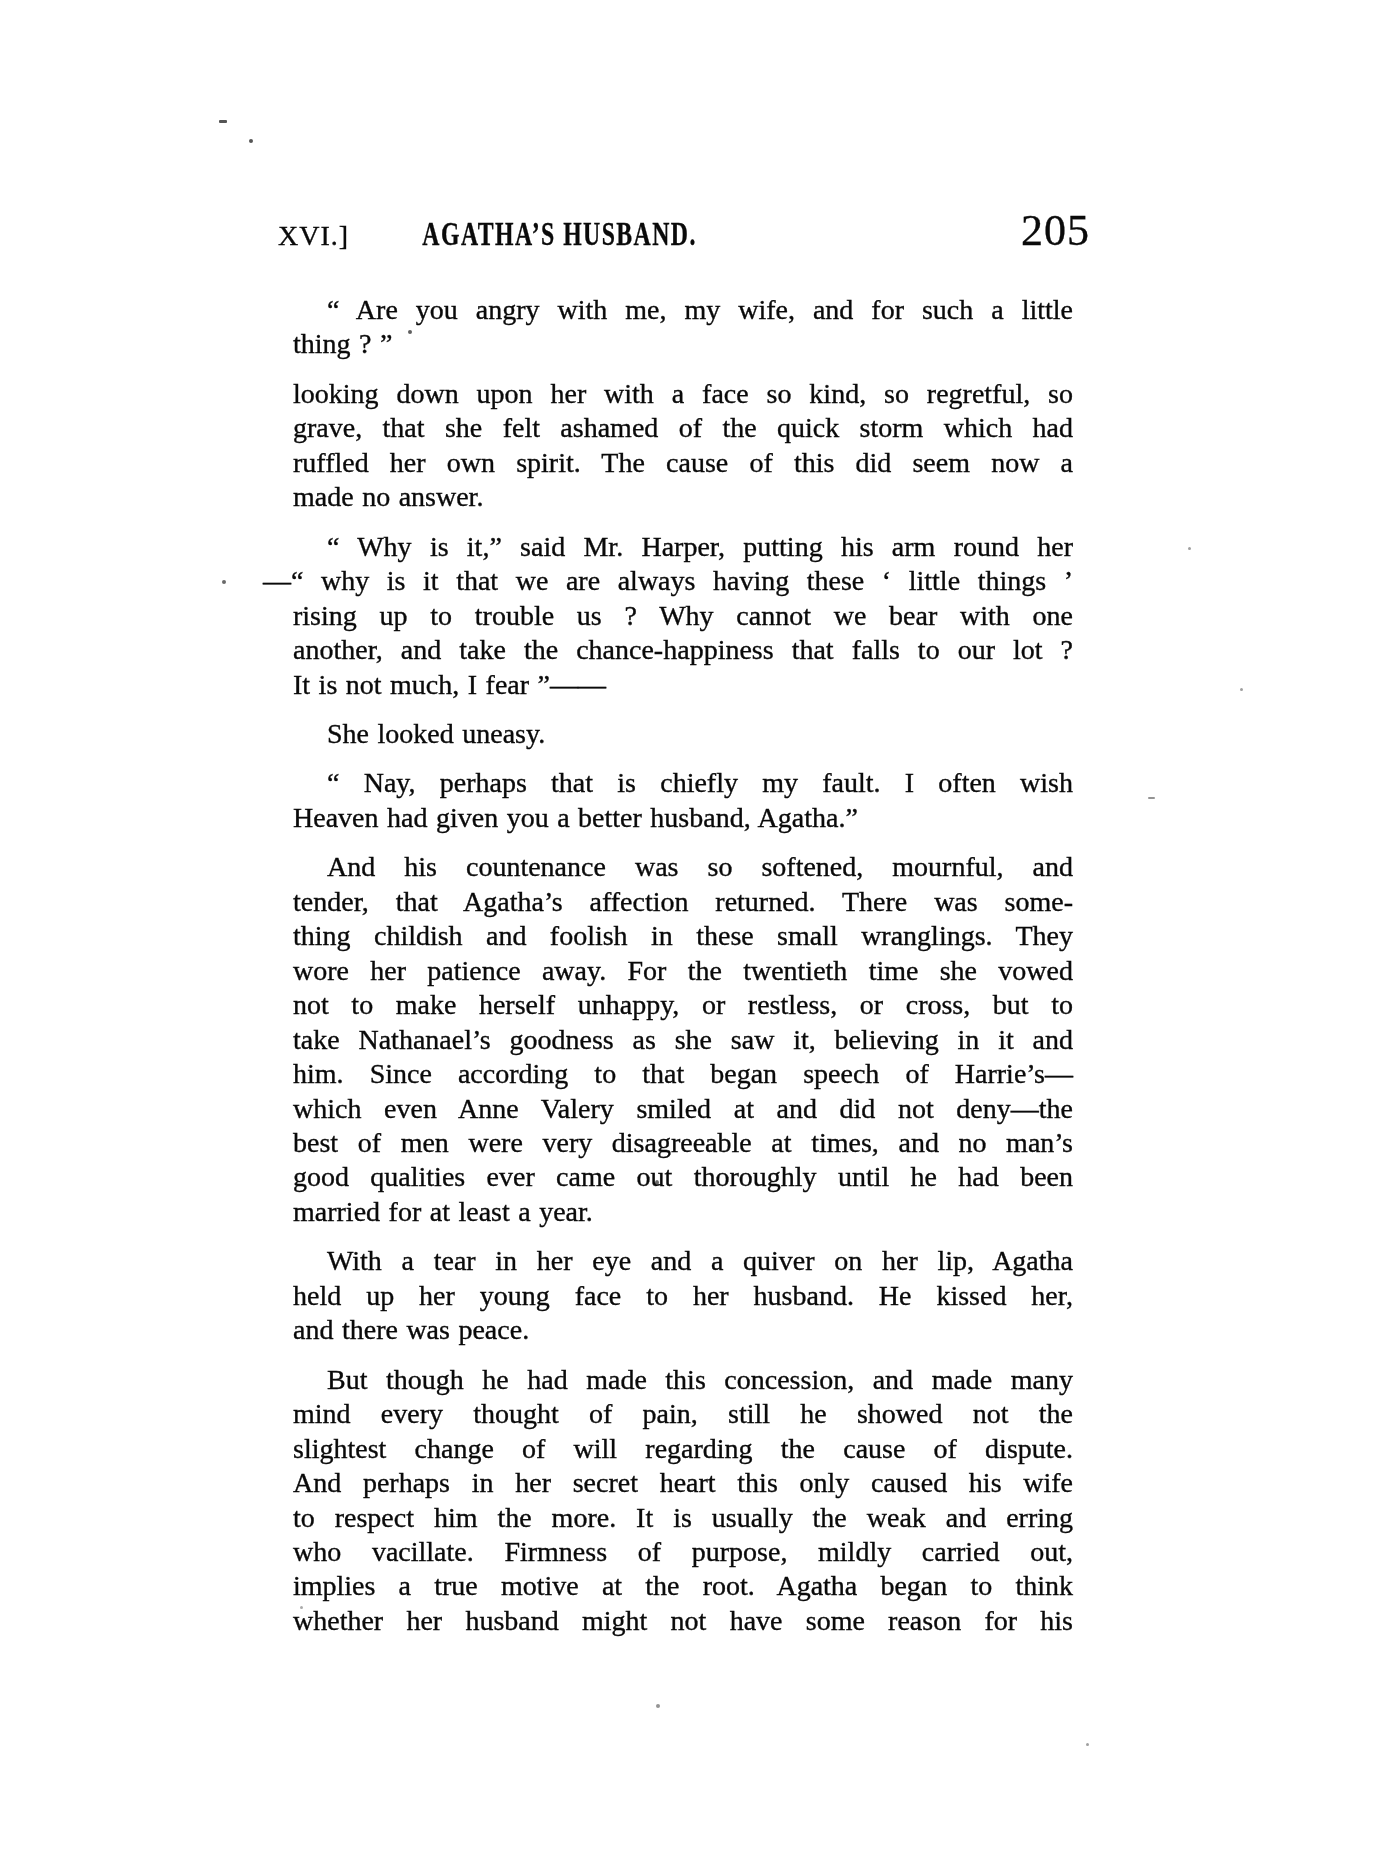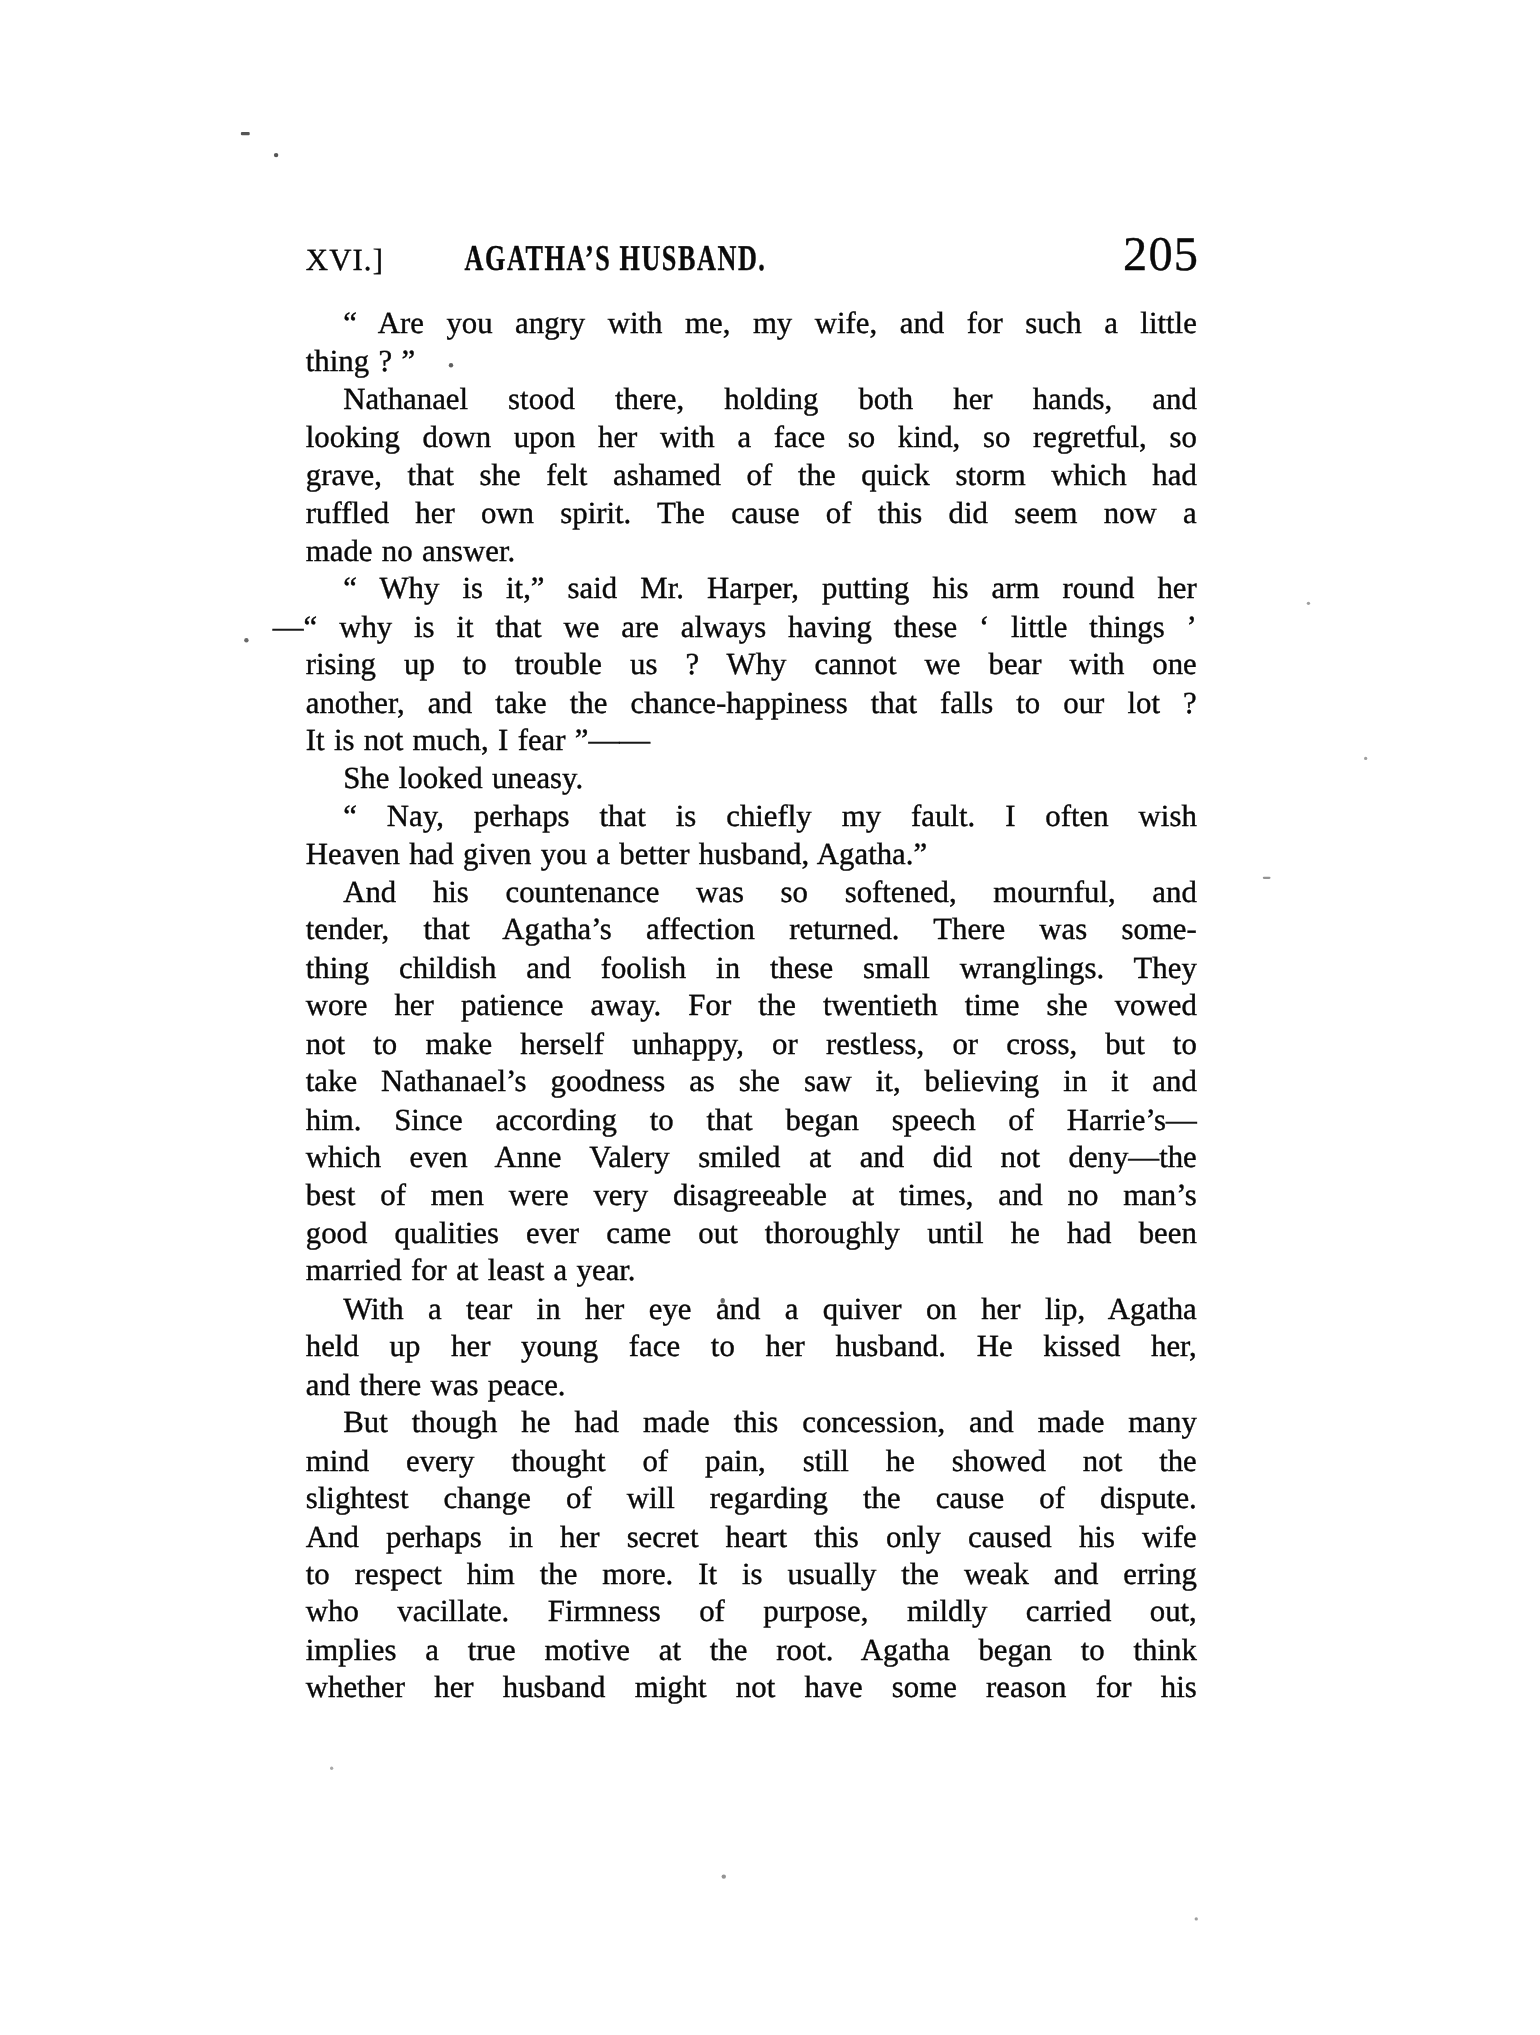--- a/index.html
+++ b/index.html
@@ -50,21 +50,21 @@
     white-space: nowrap;
   }
   .page-body {
     position: absolute;
     left: 278px; top: 278px;
     width: 810px;
     font-size: 28px;
     line-height: 34.45px;
     word-spacing: 1.5px;
   }
-  .para { margin: 0; padding: 0; }
+  .para { margin: 15px; padding: 0; }
   .line {
     text-align: justify;
     text-align-last: justify;
   }
   .line.first { text-indent: 34px; }
   .line.end { text-align-last: left; }
   .line.hang { text-indent: -30px; }
   .speck {
     position: absolute;
     background: #2a2a2a;
@@ -83,21 +83,20 @@
     </span>
     <span class="page-number">205</span>
   </div>
 
   <div class="page-body">
       <div class="para">
         <div class="line first">“ Are you angry with me, my wife, and for such a little</div>
         <div class="line end">thing ? ”</div>
       </div>
       <div class="para">
-        <div class="line first">Nathanael stood there, holding both her hands, and</div>
         <div class="line">looking down upon her with a face so kind, so regretful, so</div>
         <div class="line">grave, that she felt ashamed of the quick storm which had</div>
         <div class="line">ruffled her own spirit.  The cause of this did seem now a</div>
         <div class="line end">made no answer.</div>
       </div>
       <div class="para">
         <div class="line first">“ Why is it,” said Mr. Harper, putting his arm round her</div>
         <div class="line hang">—“ why is it that we are always having these ‘ little things ’</div>
         <div class="line">rising up to trouble us ?   Why cannot we bear with one</div>
         <div class="line">another, and take the chance-happiness that falls to our lot ?</div>

